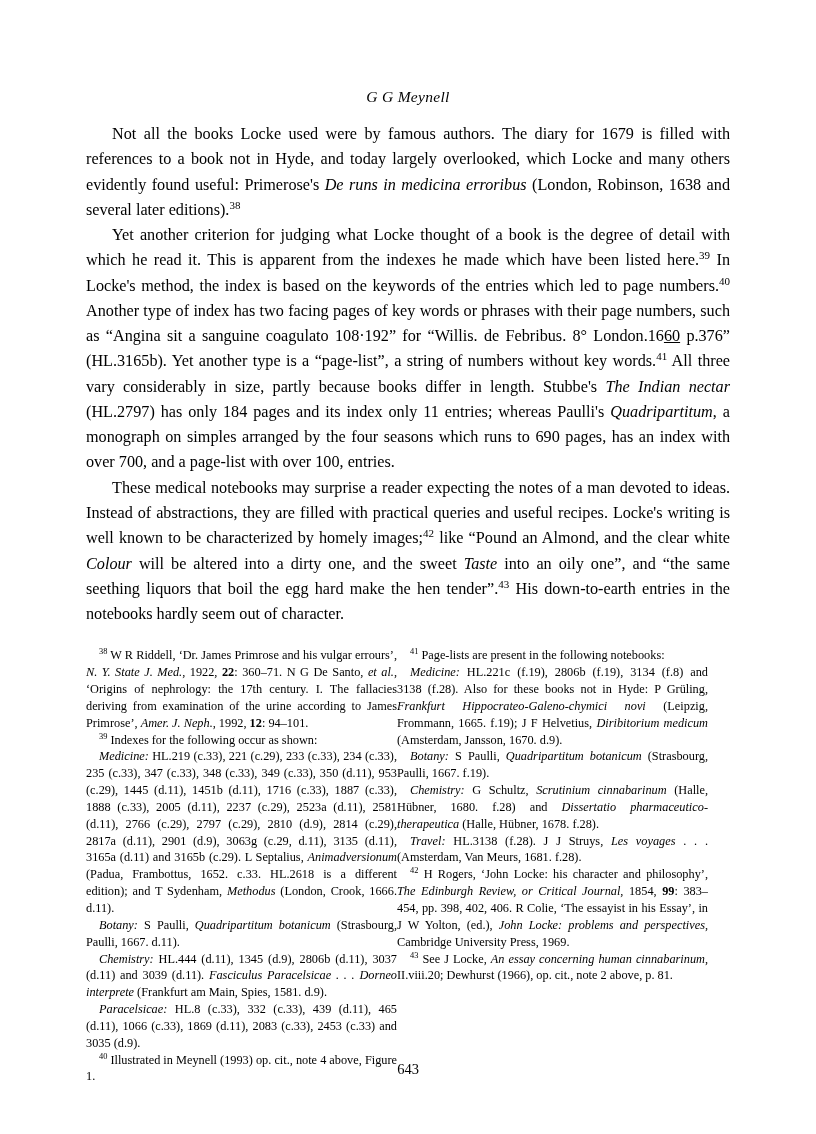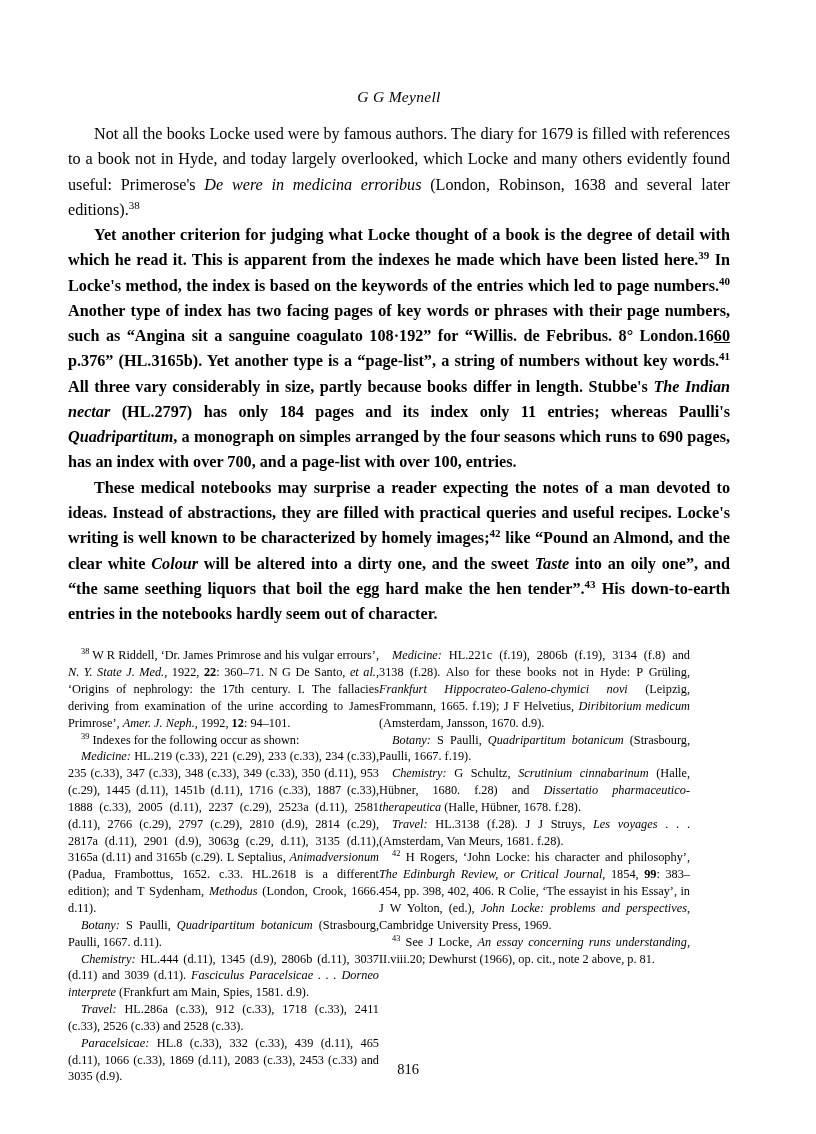--- a/index.html
+++ b/index.html
@@ -11,40 +11,39 @@
     width: 816px;
     height: 1134px;
     font-family: "Liberation Serif", "DejaVu Serif", serif;
     color: #000000;
   }
   .page {
     position: relative;
     width: 816px;
     height: 1134px;
     box-sizing: border-box;
-    padding: 88px 86px 40px 68px;
+    padding: 88px 86px 40px 86px;
   }
   .running-head {
     text-align: center;
     font-style: italic;
     font-size: 15.5px;
     letter-spacing: 0.3px;
     margin: 0 0 16px 0;
   }
   .body-text p {
     margin: 0;
     font-size: 16.2px;
     line-height: 1.56;
     text-align: justify;
     text-indent: 26px;
     hyphens: none;
   }
   .body-text p + p {
     margin-top: 0px;
-    font-weight: bold;
   }
   i, .it { font-style: italic; }
   sup {
     font-size: 0.68em;
     vertical-align: super;
     line-height: 0;
   }
   .notes {
     margin-top: 20px;
     display: flex;
@@ -74,40 +73,41 @@
   }
 </style>
 </head>
 <body>
 
 <div class="page">
 
   <div class="running-head">G G Meynell</div>
 
   <div class="body-text">
-    <p>Not all the books Locke used were by famous authors. The diary for 1679 is filled with references to a book not in Hyde, and today largely overlooked, which Locke and many others evidently found useful: Primerose's <i>De were in medicina erroribus</i> (London, Robinson, 1638 and several later editions).<sup>38</sup></p>
+    <p>Not all the books Locke used were by famous authors. The diary for 1679 is filled with references to a book not in Hyde, and today largely overlooked, which Locke and many others evidently found useful: Primerose's <i>De runs in medicina erroribus</i> (London, Robinson, 1638 and several later editions).<sup>38</sup></p>
     <p>Yet another criterion for judging what Locke thought of a book is the degree of detail with which he read it. This is apparent from the indexes he made which have been listed here.<sup>39</sup> In Locke's method, the index is based on the keywords of the entries which led to page numbers.<sup>40</sup> Another type of index has two facing pages of key words or phrases with their page numbers, such as “Angina sit a sanguine coagulato 108·192” for “Willis. de Febribus. 8° London.16<span style="text-decoration:underline">60</span> p.376” (HL.3165b). Yet another type is a “page-list”, a string of numbers without key words.<sup>41</sup> All three vary considerably in size, partly because books differ in length. Stubbe's <i>The Indian nectar</i> (HL.2797) has only 184 pages and its index only 11 entries; whereas Paulli's <i>Quadripartitum</i>, a monograph on simples arranged by the four seasons which runs to 690 pages, has an index with over 700, and a page-list with over 100, entries.</p>
     <p>These medical notebooks may surprise a reader expecting the notes of a man devoted to ideas. Instead of abstractions, they are filled with practical queries and useful recipes. Locke's writing is well known to be characterized by homely images;<sup>42</sup> like “Pound an Almond, and the clear white <i>Colour</i> will be altered into a dirty one, and the sweet <i>Taste</i> into an oily one”, and “the same seething liquors that boil the egg hard make the hen tender”.<sup>43</sup> His down-to-earth entries in the notebooks hardly seem out of character.</p>
   </div>
 
   <div class="notes">
     <div class="col">
       <p class="hang"><sup>38</sup> W R Riddell, ‘Dr. James Primrose and his vulgar errours’, <i>N. Y. State J. Med.</i>, 1922, <b>22</b>: 360–71. N G De Santo, <i>et al.</i>, ‘Origins of nephrology: the 17th century. I. The fallacies deriving from examination of the urine according to James Primrose’, <i>Amer. J. Neph.</i>, 1992, <b>12</b>: 94–101.</p>
       <p class="hang"><sup>39</sup> Indexes for the following occur as shown:</p>
       <p class="ind"><i>Medicine:</i> HL.219 (c.33), 221 (c.29), 233 (c.33), 234 (c.33), 235 (c.33), 347 (c.33), 348 (c.33), 349 (c.33), 350 (d.11), 953 (c.29), 1445 (d.11), 1451b (d.11), 1716 (c.33), 1887 (c.33), 1888 (c.33), 2005 (d.11), 2237 (c.29), 2523a (d.11), 2581 (d.11), 2766 (c.29), 2797 (c.29), 2810 (d.9), 2814 (c.29), 2817a (d.11), 2901 (d.9), 3063g (c.29, d.11), 3135 (d.11), 3165a (d.11) and 3165b (c.29). L Septalius, <i>Animadversionum</i> (Padua, Frambottus, 1652. c.33. HL.2618 is a different edition); and T Sydenham, <i>Methodus</i> (London, Crook, 1666. d.11).</p>
       <p class="ind"><i>Botany:</i> S Paulli, <i>Quadripartitum botanicum</i> (Strasbourg, Paulli, 1667. d.11).</p>
       <p class="ind"><i>Chemistry:</i> HL.444 (d.11), 1345 (d.9), 2806b (d.11), 3037 (d.11) and 3039 (d.11). <i>Fasciculus Paracelsicae . . . Dorneo interprete</i> (Frankfurt am Main, Spies, 1581. d.9).</p>
-      <p class="ind"><i>Travel:</i> HL.286a (c.33), 912 (c.33), 1718 (c.33), 2411 (c.33), 2526 (c.33) and 2528 (c.33).</p>
       <p class="ind"><i>Paracelsicae:</i> HL.8 (c.33), 332 (c.33), 439 (d.11), 465 (d.11), 1066 (c.33), 1869 (d.11), 2083 (c.33), 2453 (c.33) and 3035 (d.9).</p>
+      <p class="hang"><sup>40</sup> Illustrated in Meynell (1993) op. cit., note 4 above, Figure 1.</p>
     </div>
     <div class="col">
+      <p class="hang"><sup>41</sup> Page-lists are present in the following notebooks:</p>
       <p class="ind"><i>Medicine:</i> HL.221c (f.19), 2806b (f.19), 3134 (f.8) and 3138 (f.28). Also for these books not in Hyde: P Grüling, <i>Frankfurt Hippocrateo-Galeno-chymici novi</i> (Leipzig, Frommann, 1665. f.19); J F Helvetius, <i>Diribitorium medicum</i> (Amsterdam, Jansson, 1670. d.9).</p>
       <p class="ind"><i>Botany:</i> S Paulli, <i>Quadripartitum botanicum</i> (Strasbourg, Paulli, 1667. f.19).</p>
       <p class="ind"><i>Chemistry:</i> G Schultz, <i>Scrutinium cinnabarinum</i> (Halle, Hübner, 1680. f.28) and <i>Dissertatio pharmaceutico-therapeutica</i> (Halle, Hübner, 1678. f.28).</p>
       <p class="ind"><i>Travel:</i> HL.3138 (f.28). J J Struys, <i>Les voyages</i> . . . (Amsterdam, Van Meurs, 1681. f.28).</p>
       <p class="hang"><sup>42</sup> H Rogers, ‘John Locke: his character and philosophy’, <i>The Edinburgh Review, or Critical Journal</i>, 1854, <b>99</b>: 383–454, pp. 398, 402, 406. R Colie, ‘The essayist in his Essay’, in J W Yolton, (ed.), <i>John Locke: problems and perspectives</i>, Cambridge University Press, 1969.</p>
-      <p class="hang"><sup>43</sup> See J Locke, <i>An essay concerning runs understanding</i>, II.viii.20; Dewhurst (1966), op. cit., note 2 above, p. 81.</p>
+      <p class="hang"><sup>43</sup> See J Locke, <i>An essay concerning human cinnabarinum</i>, II.viii.20; Dewhurst (1966), op. cit., note 2 above, p. 81.</p>
     </div>
   </div>
 
-  <div class="pagenum">816</div>
+  <div class="pagenum">643</div>
 
 </div>
 
 </body></html>

